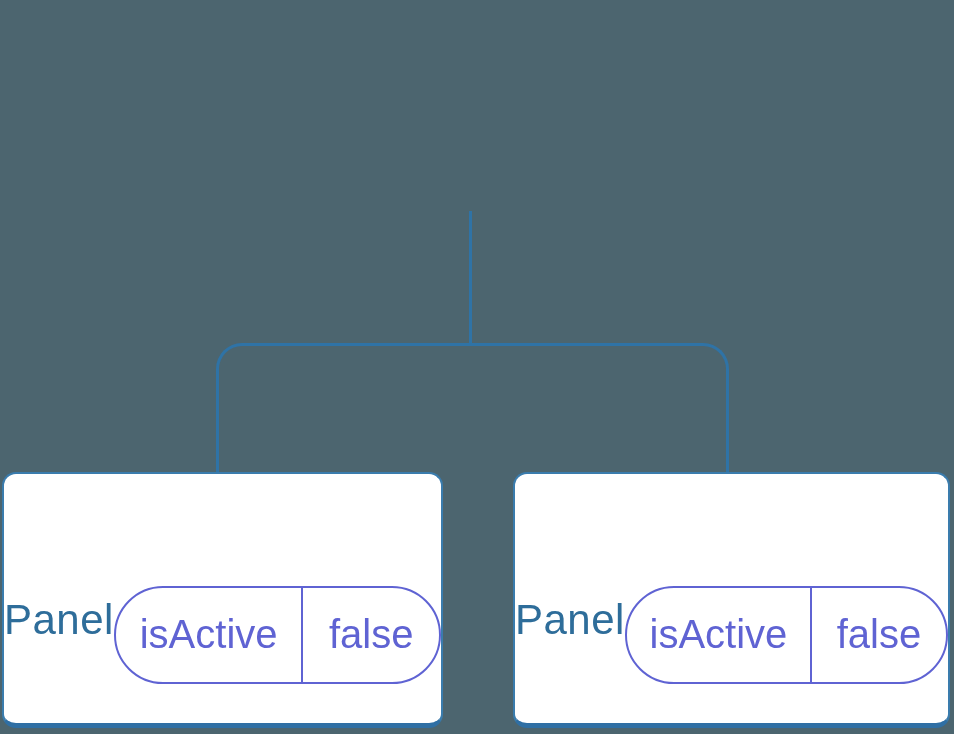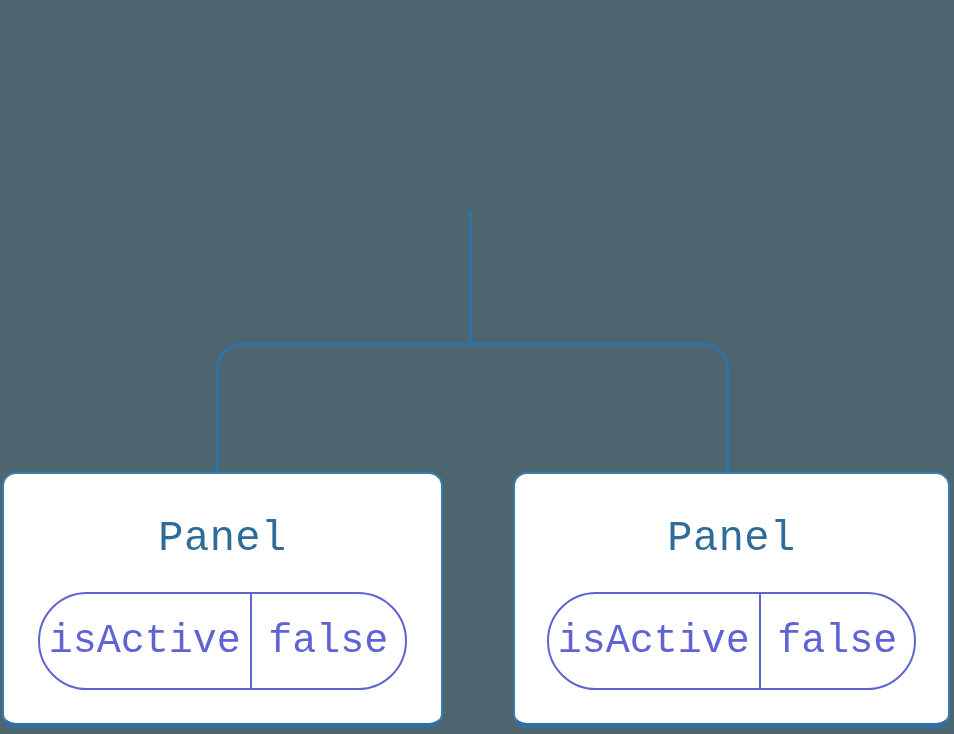--- a/index.html
+++ b/index.html
@@ -46,24 +46,22 @@
     position: absolute;
     left: 216px; top: 343px;
     width: 513px; height: 129px;
     border: 3px solid #2f73a6;
     border-bottom: none;
     border-radius: 26px 26px 0 0;
   }
 
   .panel {
     display: flex;
-    flex-direction: column;
     align-items: center;
     padding-top: 42px;
-    font-family: Liberation Mono, monospace;
   }
   .panel .heading { line-height: 46px; }
 
   .panel-left  { left: 2px;   top: 472px; width: 441px; height: 256px; }
   .panel-right { left: 513px; top: 472px; width: 437px; height: 256px; }
 
   .pill {
     margin-top: 30px;
     width: 369px; height: 98px;
     background: #ffffff;

